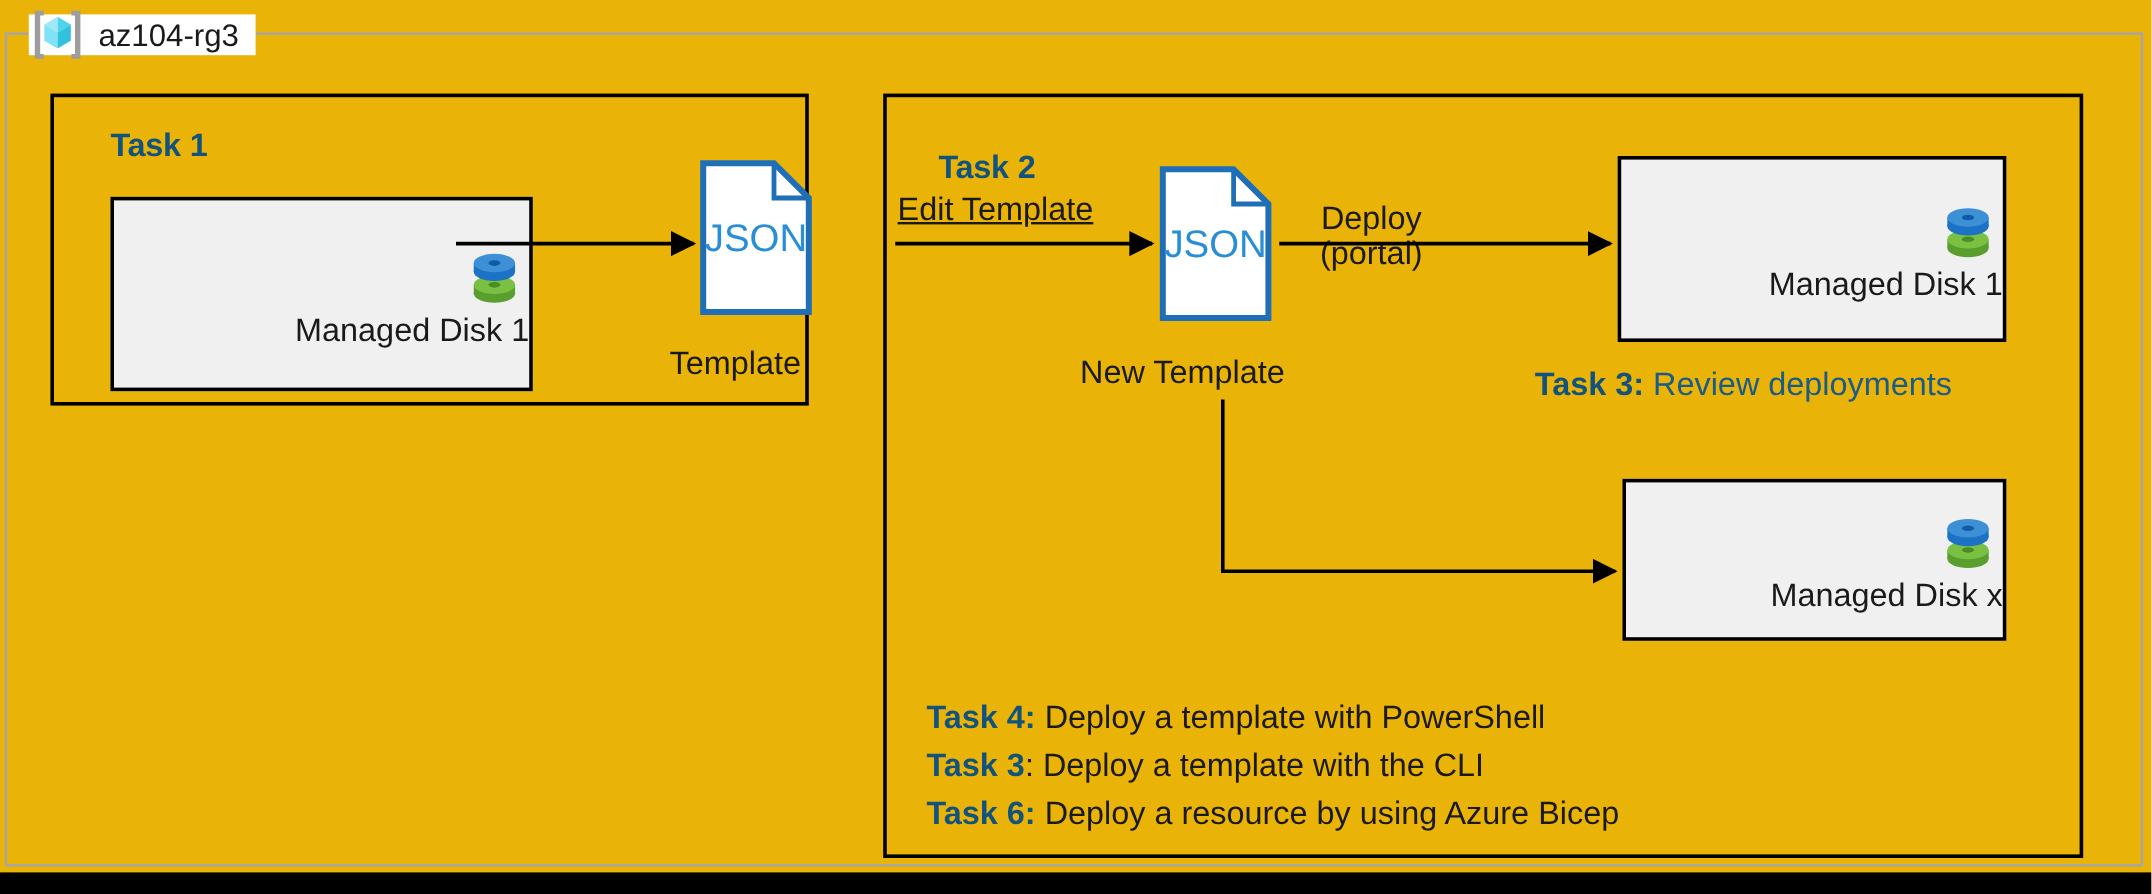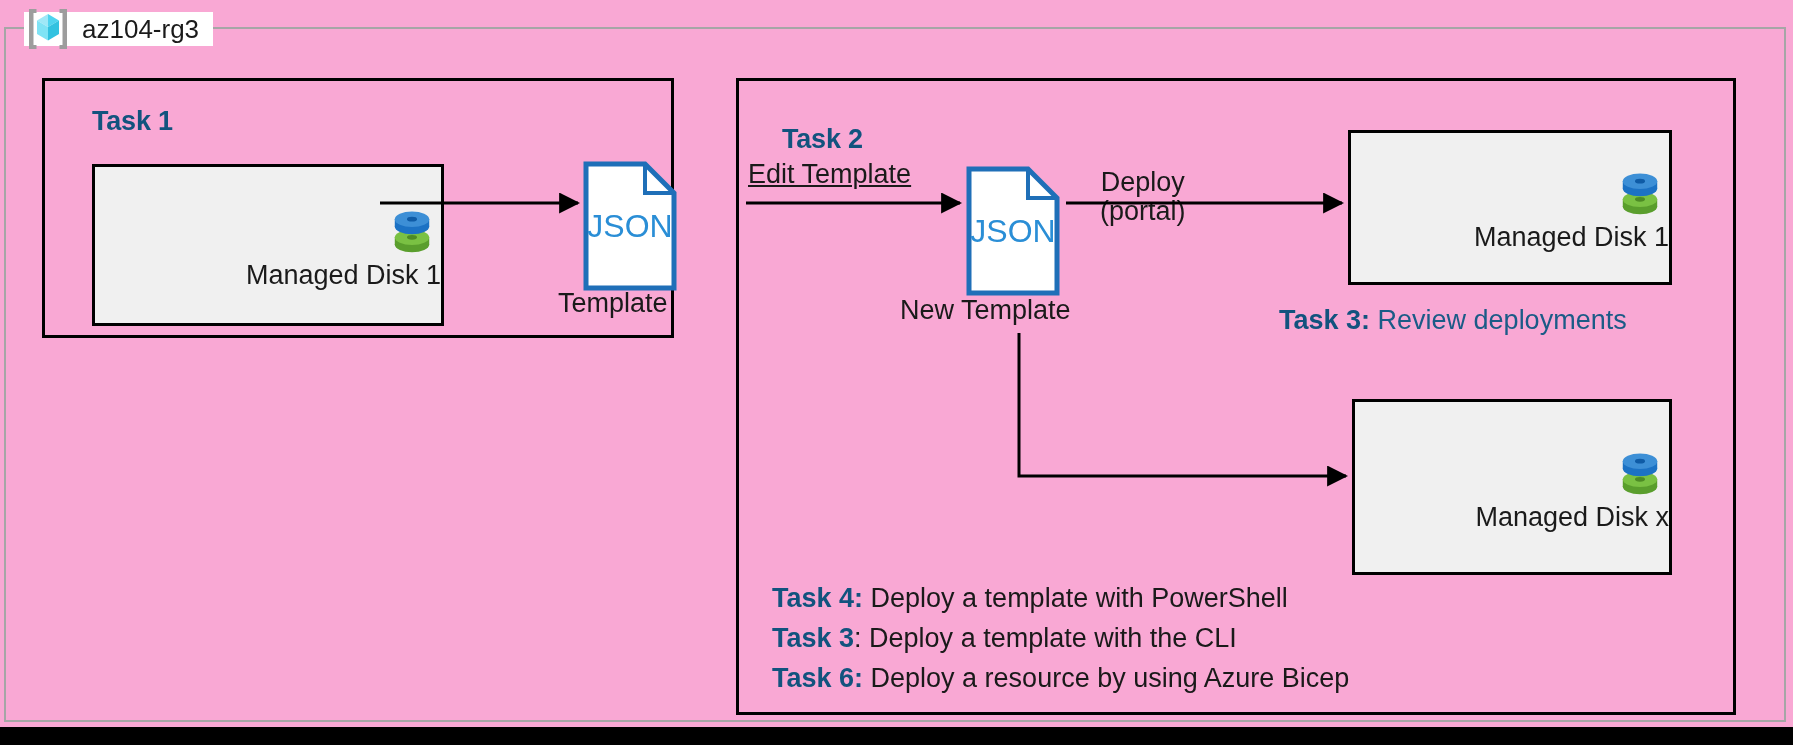--- a/index.html
+++ b/index.html
@@ -9,21 +9,21 @@
   }
   body {
     font-family: "Liberation Sans", sans-serif;
   }
 
   
   #canvas {
     position: relative;
     width: 1793px;
     height: 745px;
-    background: #f9a8d4;
+    background: #eab308;
     overflow: hidden;
   }
 
   
   .rg-frame {
     position: absolute;
     left: 4px;
     top: 27px;
     width: 1782px;
     height: 695px;
@@ -90,21 +90,21 @@
 
   
   .resource-box {
     position: absolute;
     background: #f0f0f0;
     border: 3px solid #000000;
     box-sizing: border-box;
   }
   #disk-box-1 { left: 92px;   top: 164px; width: 352px; height: 162px; }
   #disk-box-2 { left: 1348px; top: 130px; width: 324px; height: 155px; }
-  #disk-box-3 { left: 1352px; top: 399px; width: 320px; height: 176px; }
+  #disk-box-3 { left: 1352px; top: 399px; width: 320px; height: 135px; }
 
   .resource-inner {
     position: absolute;
     left: 0; right: 0;
     top: 0; bottom: 0;
     display: flex;
     flex-direction: column;
     align-items: flex-end;
     justify-content: center;
     gap: 2px;
@@ -115,21 +115,20 @@
     color: #1a1a1a;
     white-space: nowrap;
     line-height: 1;
   }
 
   
   .json-doc {
     position: absolute;
     width: 94px;
     height: 130px;
-    margin-top: 28px;
   }
   #json-doc-1 { left: 583px; top: 133px; }
   #json-doc-2 { left: 966px; top: 138px; }
 
   .json-doc svg { width: 94px; height: 130px; display: block; }
 
   .doc-caption {
     position: absolute;
     font-size: 27px;
     color: #1a1a1a;

